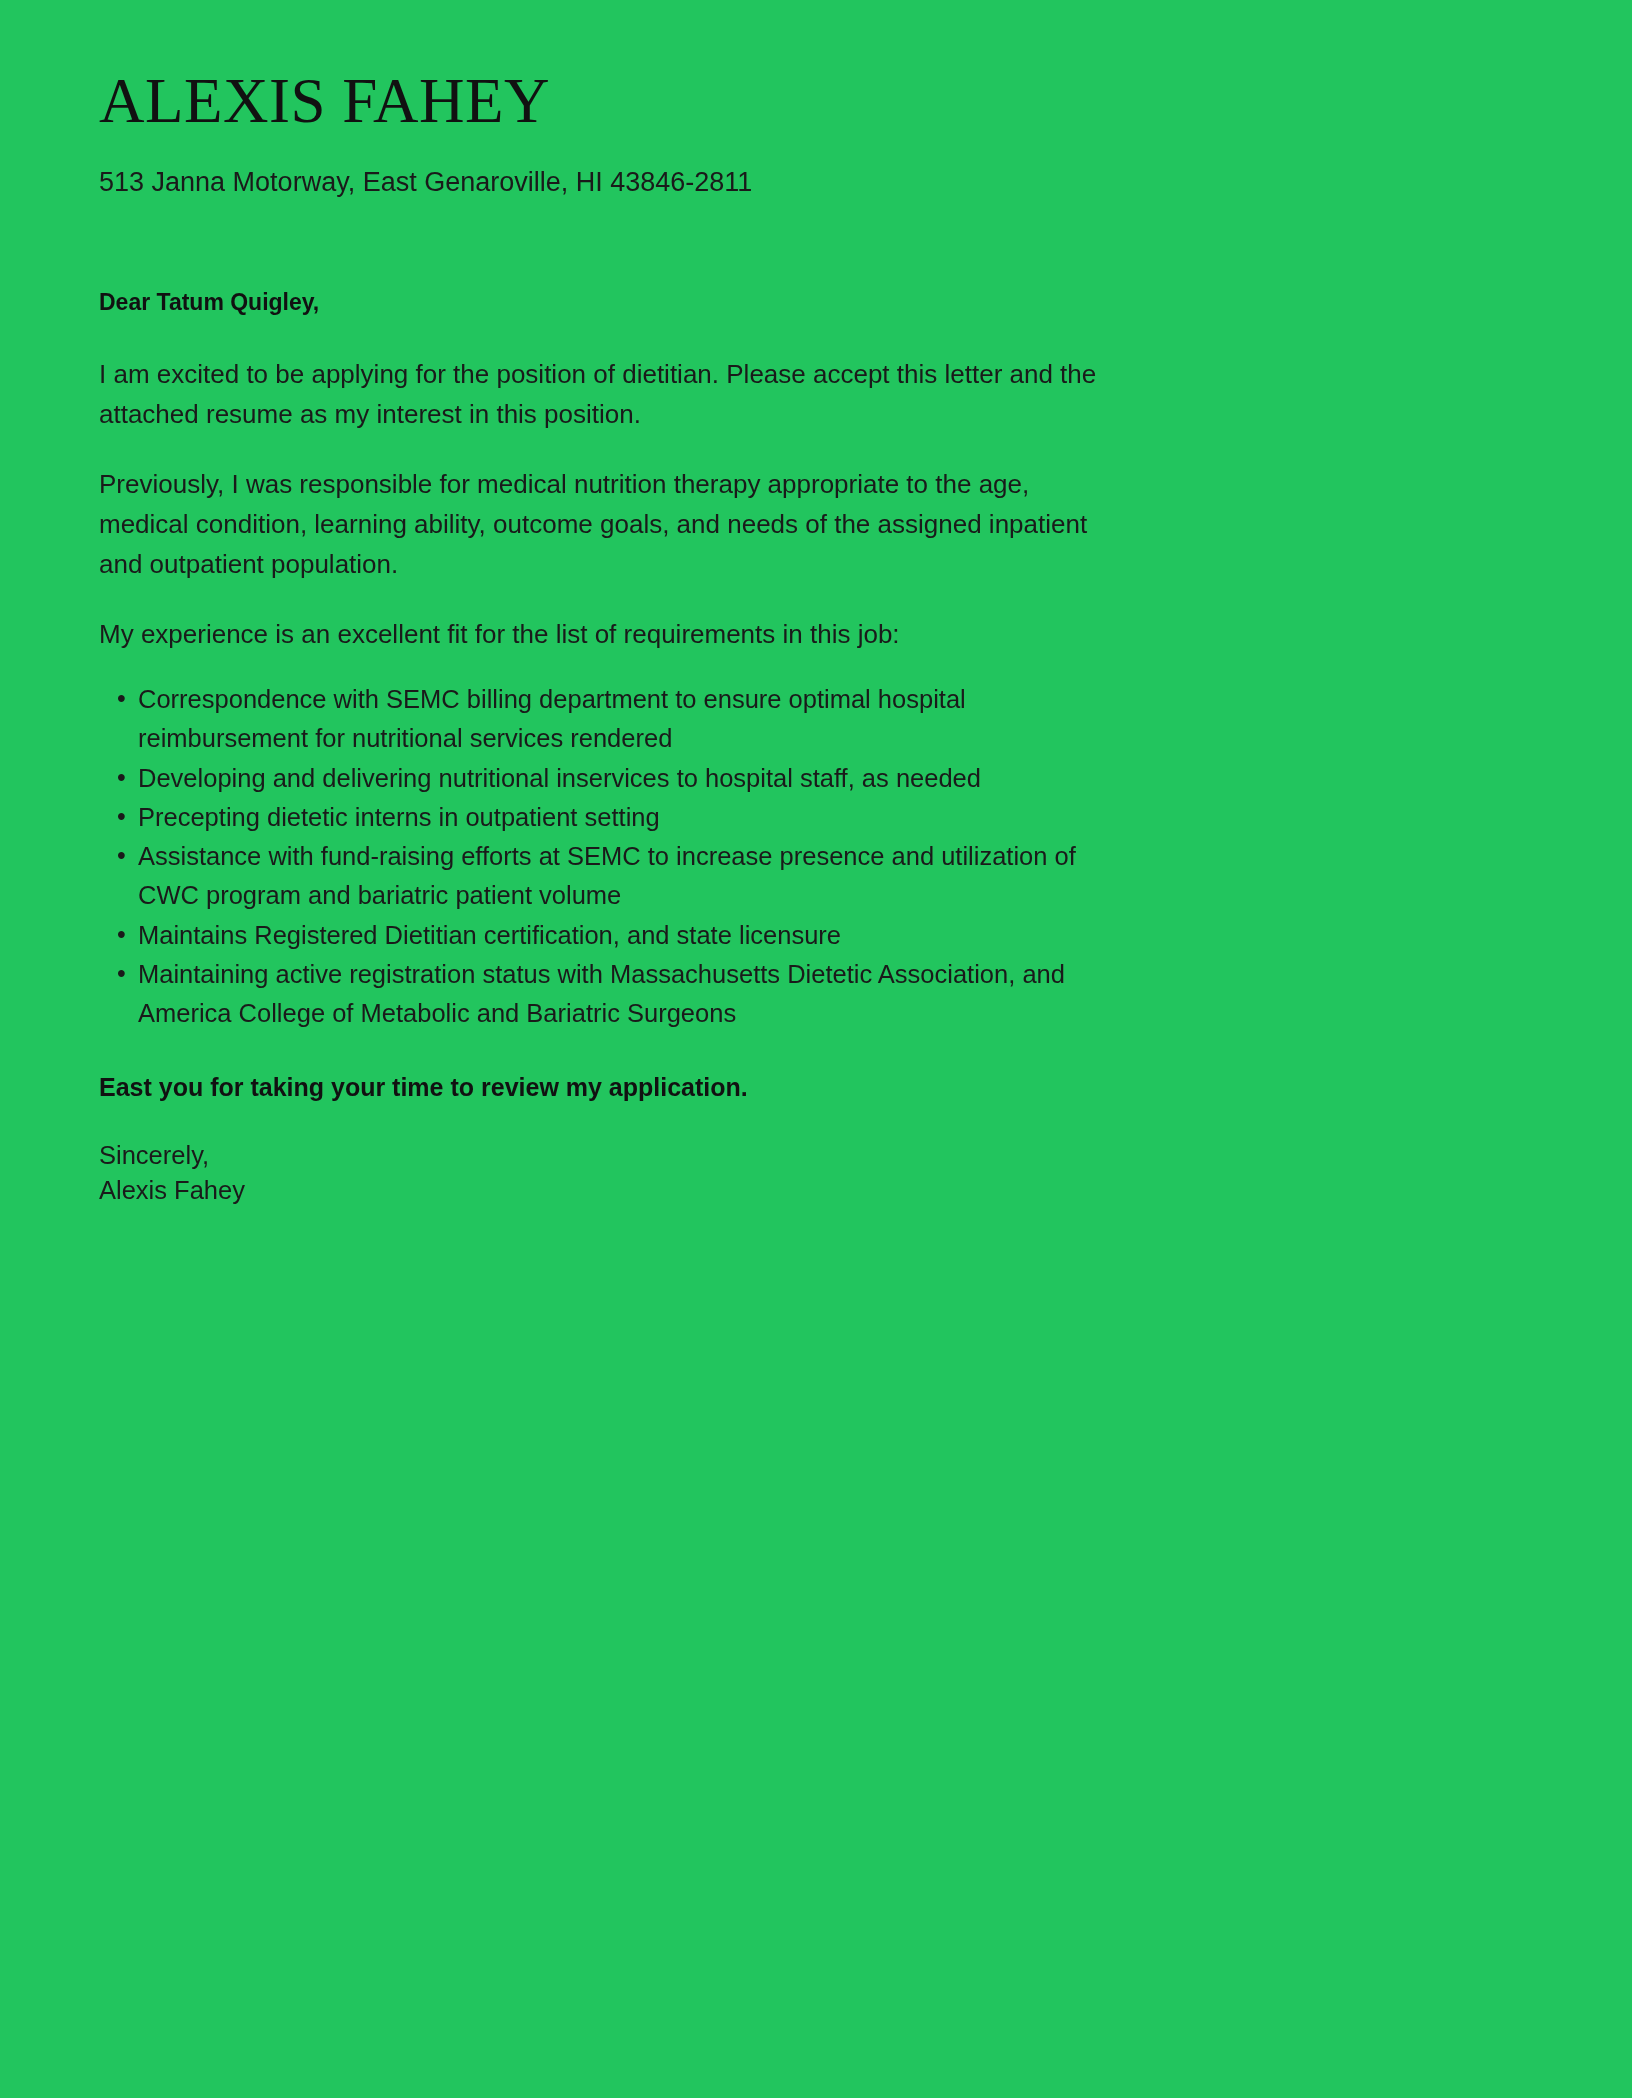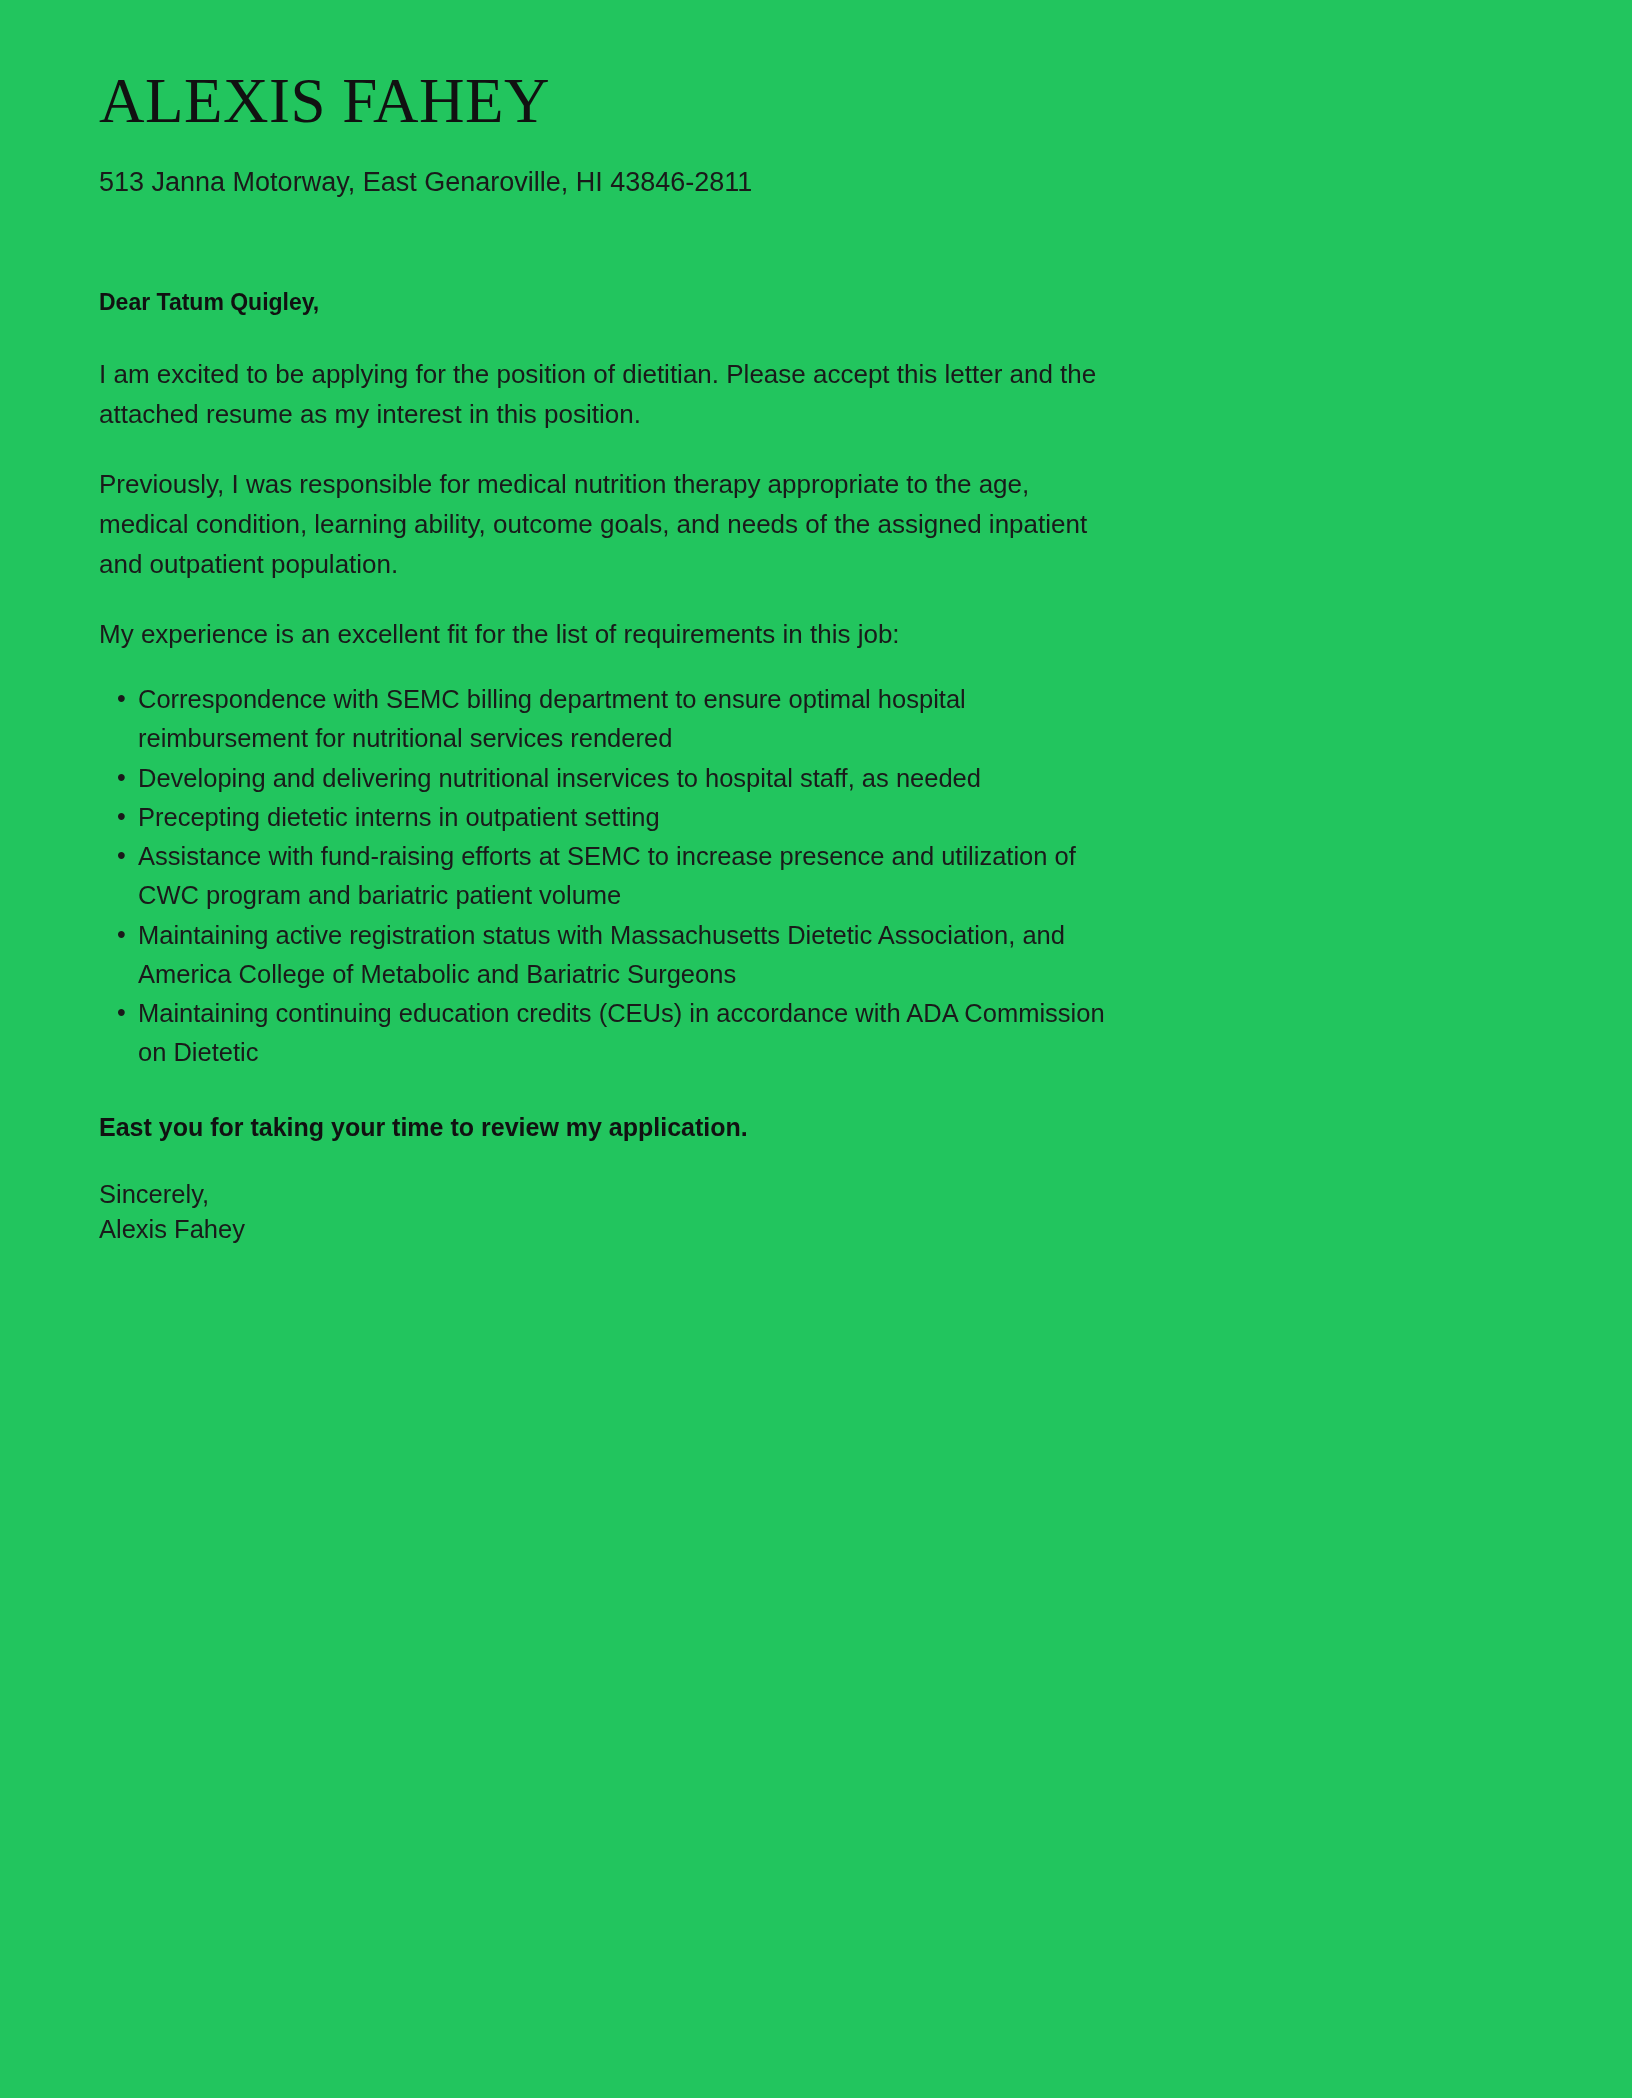--- a/index.html
+++ b/index.html
@@ -142,22 +142,22 @@
 
       <p class="para">Previously, I was responsible for medical nutrition therapy appropriate to the age, medical condition, learning ability, outcome goals, and needs of the assigned inpatient and outpatient population.</p>
 
       <p class="para tight">My experience is an excellent fit for the list of requirements in this job:</p>
 
       <ul class="requirements">
         <li>Correspondence with SEMC billing department to ensure optimal hospital reimbursement for nutritional services rendered</li>
         <li>Developing and delivering nutritional inservices to hospital staff, as needed</li>
         <li>Precepting dietetic interns in outpatient setting</li>
         <li>Assistance with fund-raising efforts at SEMC to increase presence and utilization of CWC program and bariatric patient volume</li>
+        <li>Maintains Registered Dietitian certification, and state licensure</li>
         <li>Maintaining active registration status with Massachusetts Dietetic Association, and America College of Metabolic and Bariatric Surgeons</li>
-        <li>Maintaining continuing education credits (CEUs) in accordance with ADA Commission on Dietetic</li>
       </ul>
 
       <p class="thanks">East you for taking your time to review my application.</p>
 
       <div class="closing">
         <span class="sign-line">Sincerely,</span>
         <span class="sign-line">Alexis Fahey</span>
       </div>
 
     </div>

